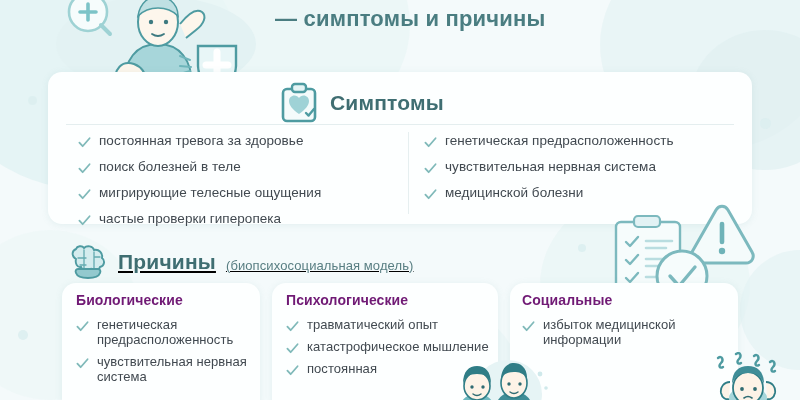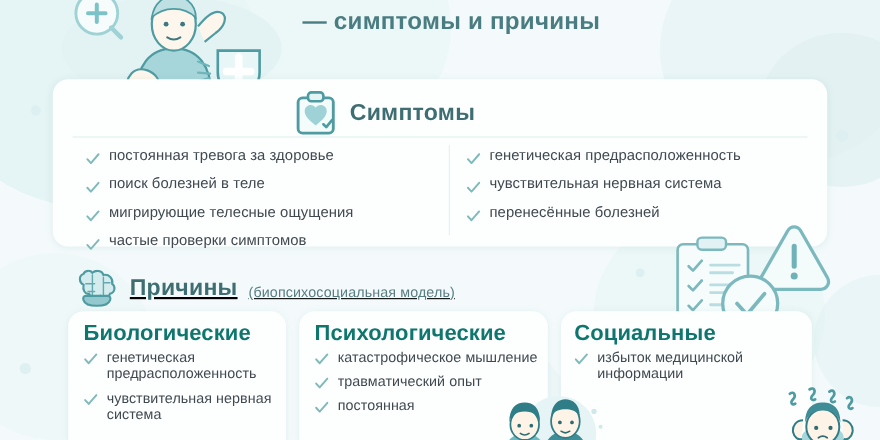--- a/index.html
+++ b/index.html
@@ -45,45 +45,45 @@
 
   
   .sec-head{position:absolute;display:flex;align-items:center;gap:10px;}
   .sec-head .sec-title{
     font-size:21px;font-weight:700;color:#3f6e72;letter-spacing:.2px;white-space:nowrap;
   }
   .sec-head .sec-sub{
     font-size:13px;color:#587e82;letter-spacing:.1px;white-space:nowrap;
     position:relative;top:3px;
   }
-  .head-symptoms{left:266px;top:82px;}
+  .head-symptoms{left:278px;top:82px;}
   .head-causes{left:68px;top:245px;text-decoration:underline;}
 
   .divider{
     position:absolute;left:66px;top:124px;width:668px;height:1px;background:#e4eeef;
   }
   .vdivider{
     position:absolute;left:408px;top:132px;width:1px;height:82px;background:#e6eff0;
   }
 
   
   .list{position:absolute;}
   .li{display:flex;align-items:flex-start;gap:8px;margin-bottom:9px;}
   .li .chk{
     flex:0 0 auto;width:13px;height:13px;position:relative;top:3px;
   }
   .li .txt{
     font-size:13.5px;line-height:16px;color:#414950;letter-spacing:.05px;
   }
   .list-sym-left{left:78px;top:133px;width:320px;}
   .list-sym-right{left:424px;top:133px;width:305px;}
-  .list-sym-left .li,.list-sym-right .li{margin-bottom:10px;align-items:center;}
+  .list-sym-left .li,.list-sym-right .li{margin-bottom:10px;}
 
   .col-title{
-    position:absolute;font-size:20px;font-weight:700;color:#0f766e;letter-spacing:.1px;
+    position:absolute;font-size:14px;font-weight:700;color:#701a75;letter-spacing:.1px;
     white-space:nowrap;
   }
   .ct1{left:76px;top:292px;}
   .ct2{left:286px;top:292px;}
   .ct3{left:522px;top:292px;}
 
   .list-c1{left:76px;top:317px;width:180px;}
   .list-c2{left:286px;top:317px;width:215px;}
   .list-c3{left:522px;top:317px;width:210px;}
   .list-c1 .txt,.list-c2 .txt,.list-c3 .txt{font-size:13px;line-height:15px;}
@@ -164,42 +164,42 @@
     <div class="li">
       <svg class="chk" viewBox="0 0 14 14">
           <path d="M1.5 7.2 5 11 12.5 2.4" stroke="#7fb9b9" stroke-width="1.9" fill="none" stroke-linecap="round" stroke-linejoin="round"></path>
         </svg>
       <span class="txt">мигрирующие телесные ощущения</span>
     </div>
     <div class="li">
       <svg class="chk" viewBox="0 0 14 14">
           <path d="M1.5 7.2 5 11 12.5 2.4" stroke="#7fb9b9" stroke-width="1.9" fill="none" stroke-linecap="round" stroke-linejoin="round"></path>
         </svg>
-      <span class="txt">частые проверки симптомов</span>
+      <span class="txt">частые проверки гиперопека</span>
     </div>
   </div>
 
   <div class="list list-sym-right">
     <div class="li">
       <svg class="chk" viewBox="0 0 14 14">
           <path d="M1.5 7.2 5 11 12.5 2.4" stroke="#7fb9b9" stroke-width="1.9" fill="none" stroke-linecap="round" stroke-linejoin="round"></path>
         </svg>
       <span class="txt">генетическая предрасположенность</span>
     </div>
     <div class="li">
       <svg class="chk" viewBox="0 0 14 14">
           <path d="M1.5 7.2 5 11 12.5 2.4" stroke="#7fb9b9" stroke-width="1.9" fill="none" stroke-linecap="round" stroke-linejoin="round"></path>
         </svg>
       <span class="txt">чувствительная нервная система</span>
     </div>
     <div class="li">
       <svg class="chk" viewBox="0 0 14 14">
           <path d="M1.5 7.2 5 11 12.5 2.4" stroke="#7fb9b9" stroke-width="1.9" fill="none" stroke-linecap="round" stroke-linejoin="round"></path>
         </svg>
-      <span class="txt">перенесённые болезней</span>
+      <span class="txt">медицинской болезни</span>
     </div>
   </div>
 
   <svg class="icon-cluster" viewBox="0 0 190 100">
     <rect x="12" y="18" width="64" height="74" rx="5" fill="#f6fcfc" stroke="#7cb9be" stroke-width="2.4"></rect>
     <rect x="30" y="12" width="26" height="11" rx="4" fill="#e2f2f4" stroke="#7cb9be" stroke-width="2.2"></rect>
     <path d="M22 38l4 4 8-9" stroke="#7cb9be" stroke-width="2.4" fill="none" stroke-linecap="round" stroke-linejoin="round"></path>
     <path d="M22 56l4 4 8-9" stroke="#7cb9be" stroke-width="2.4" fill="none" stroke-linecap="round" stroke-linejoin="round"></path>
     <path d="M22 74l4 4 8-9" stroke="#7cb9be" stroke-width="2.4" fill="none" stroke-linecap="round" stroke-linejoin="round"></path>
     <path d="M42 37h26M42 44h20M42 55h26M42 62h20M42 73h26" stroke="#b9dde0" stroke-width="2.6" stroke-linecap="round"></path>
@@ -241,27 +241,27 @@
         </svg>
       <span class="txt">чувствительная нервная система</span>
     </div>
   </div>
 
   <div class="list list-c2">
     <div class="li">
       <svg class="chk" viewBox="0 0 14 14">
           <path d="M1.5 7.2 5 11 12.5 2.4" stroke="#7fb9b9" stroke-width="1.9" fill="none" stroke-linecap="round" stroke-linejoin="round"></path>
         </svg>
+      <span class="txt">травматический опыт</span>
+    </div>
+    <div class="li">
+      <svg class="chk" viewBox="0 0 14 14">
+          <path d="M1.5 7.2 5 11 12.5 2.4" stroke="#7fb9b9" stroke-width="1.9" fill="none" stroke-linecap="round" stroke-linejoin="round"></path>
+        </svg>
       <span class="txt">катастрофическое мышление</span>
-    </div>
-    <div class="li">
-      <svg class="chk" viewBox="0 0 14 14">
-          <path d="M1.5 7.2 5 11 12.5 2.4" stroke="#7fb9b9" stroke-width="1.9" fill="none" stroke-linecap="round" stroke-linejoin="round"></path>
-        </svg>
-      <span class="txt">травматический опыт</span>
     </div>
     <div class="li">
       <svg class="chk" viewBox="0 0 14 14">
           <path d="M1.5 7.2 5 11 12.5 2.4" stroke="#7fb9b9" stroke-width="1.9" fill="none" stroke-linecap="round" stroke-linejoin="round"></path>
         </svg>
       <span class="txt">постоянная</span>
     </div>
   </div>
 
   <div class="list list-c3">

